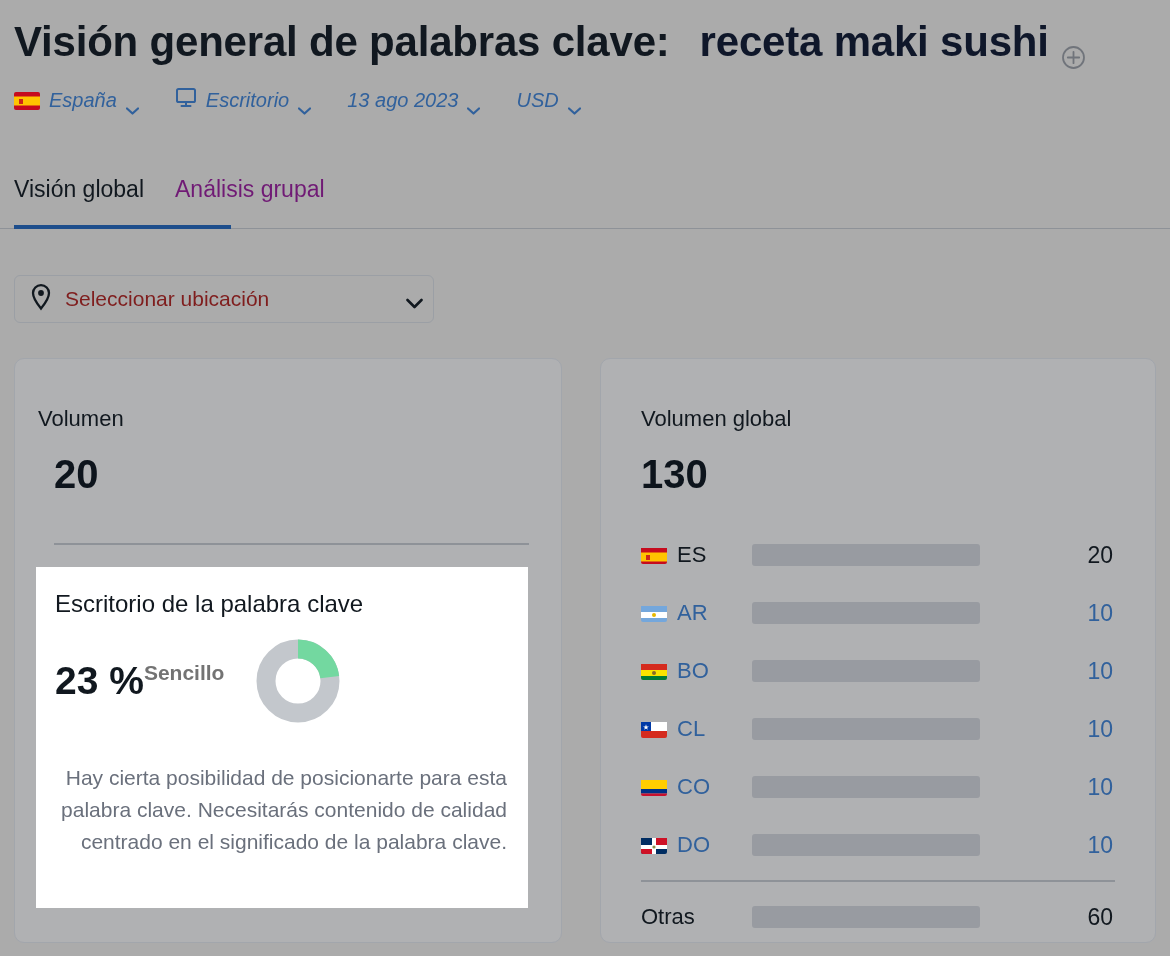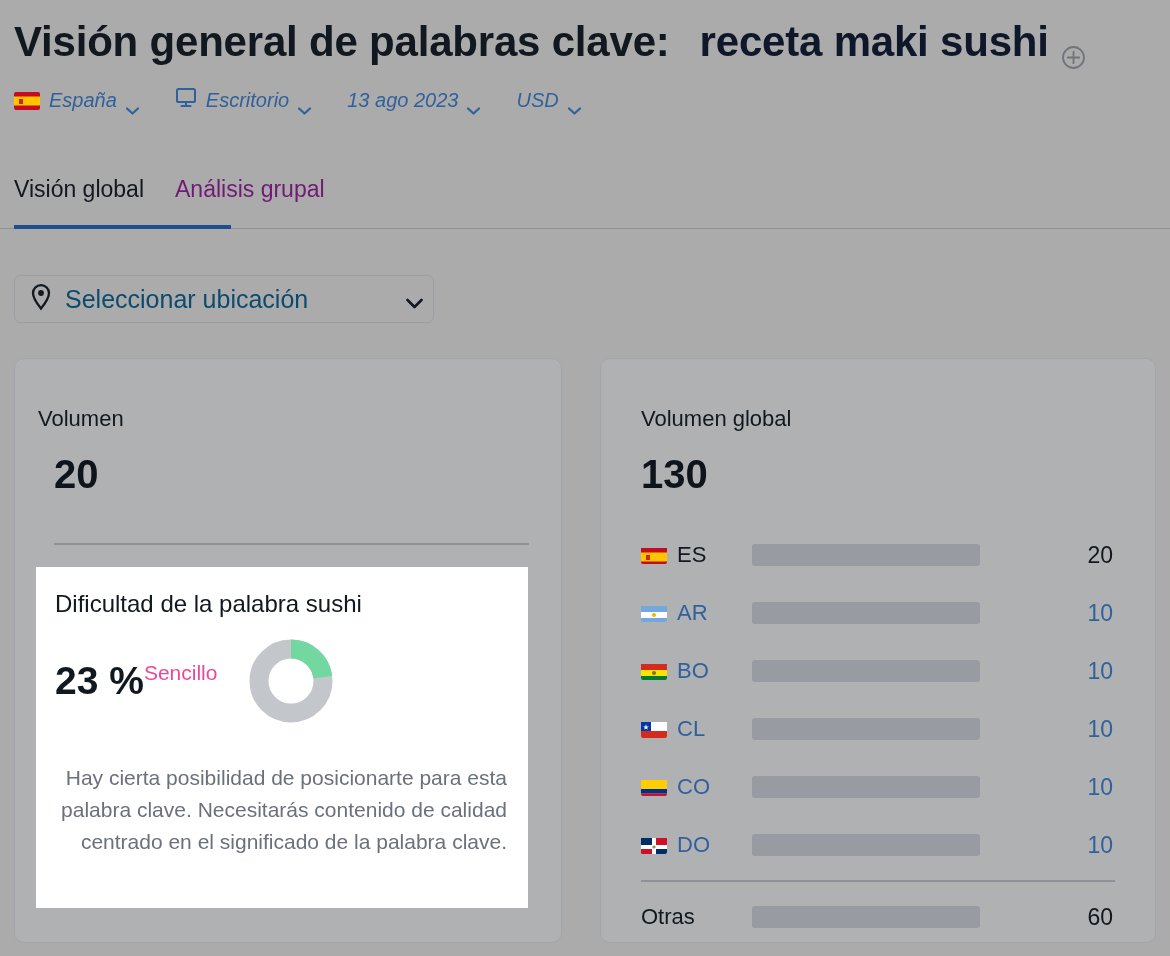--- a/index.html
+++ b/index.html
@@ -121,22 +121,22 @@
     box-sizing: border-box;
     border: 1px solid #9b9fa5;
     border-radius: 6px;
     display: flex;
     align-items: center;
     padding: 0 14px;
     cursor: pointer;
   }
   .loc-select .pin { margin-right: 12px; display: inline-block; }
   .loc-placeholder {
-    color: #0c4a6e;
-    font-size: 25px;
+    color: #7f1d1d;
+    font-size: 21px;
     flex: 1;
   }
 
   
   .card {
     position: absolute;
     box-sizing: border-box;
     border: 1px solid #a2a6ac;
     border-radius: 10px;
     background: #b0b1b3;
@@ -201,22 +201,23 @@
   .kd-left { display: flex; flex-direction: row; }
   .kd-pct {
     font-size: 39px;
     font-weight: bold;
     color: #11181f;
     line-height: 1.05;
     white-space: nowrap;
   }
   .kd-word {
     font-size: 21px;
-    color: #ec4899;
+    color: #737373;
     margin-top: 0;
+    font-weight: bold;
   }
   .kd-donut {
     margin-left: 32px;
     width: 84px;
     height: 84px;
   }
   .kd-desc {
     position: absolute;
     left: 19px;
     top: 195px;
@@ -386,21 +387,21 @@
   <div class="card-value" style="left:39px; top:93px;">
     <span>20</span>
     <span class="flag-img">
       
     </span>
   </div>
   <div class="hr-sep" style="left:39px; top:184px; width:475px;"></div>
 </div>
 
 <div class="kd-panel">
-  <div class="kd-title">Dificultad de la palabra sushi</div>
+  <div class="kd-title">Escritorio de la palabra clave</div>
   <div class="kd-row">
     <div class="kd-left">
       <div class="kd-pct">23 %</div>
       <div class="kd-word">Sencillo</div>
     </div>
     <div class="kd-donut">
       <svg width="84" height="84" viewBox="0 0 84 84">
         <circle id="kd-track" cx="42" cy="42" r="32" fill="none" stroke="#c3c7cc" stroke-width="19"></circle>
         <circle id="kd-arc" cx="42" cy="42" r="32" fill="none" stroke="#73d8a0" stroke-width="19" stroke-dasharray="46.244243860841756 154.817685968905" transform="rotate(-90 42 42)"></circle>
       </svg>

